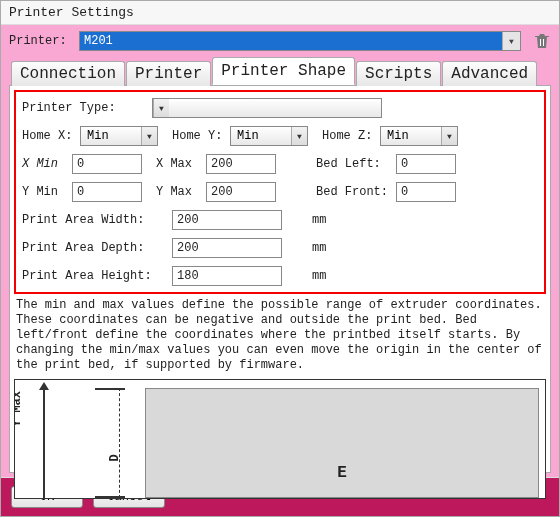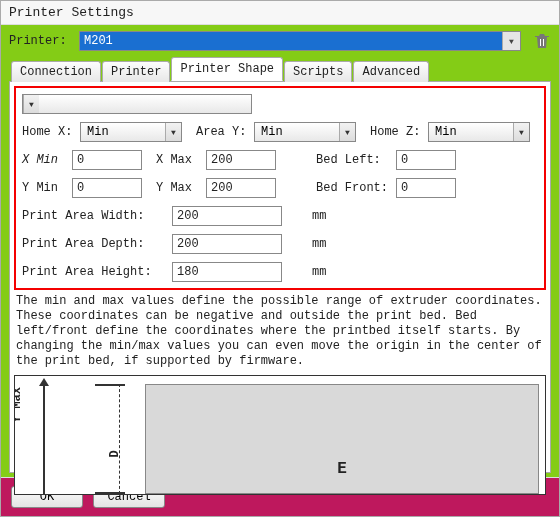--- a/index.html
+++ b/index.html
@@ -22,21 +22,21 @@
   }
   .titlebar {
     background: #f7f7f7;
     border-bottom: 1px solid #ddd;
     padding: 4px 8px;
     font-size: 13px;
     color: #222;
   }
   .content {
     flex: 1;
-    background: #84cc16;
+    background: #f9a8d4;
     padding: 6px 8px 4px 8px;
     display: flex;
     flex-direction: column;
     min-height: 0;
   }
   .row-printer {
     display: flex;
     align-items: center;
     margin-bottom: 6px;
   }
@@ -83,21 +83,21 @@
     z-index: 2;
   }
   .tab {
     border: 1px solid #aaa;
     border-bottom: none;
     background: linear-gradient(#fdfdfd,#e7e7e7);
     padding: 3px 8px;
     margin-right: 1px;
     border-radius: 3px 3px 0 0;
     color: #222;
-    font-size: 12px;
+    font-size: 16px;
     position: relative;
     top: 1px;
     cursor: pointer;
   }
   .tab.active {
     background: #fff;
     border-bottom: 1px solid #fff;
     padding-top: 4px;
     padding-bottom: 4px;
     top: 0;
@@ -119,21 +119,21 @@
   .frow:last-child { margin-bottom: 2px; }
   .label { color: #222; }
   .select {
     display: inline-flex;
     background: linear-gradient(#fff,#e8e8e8);
     border: 1px solid #888;
     height: 20px;
     align-items: stretch;
   }
   .select.big { width: 230px; }
-  .select.small { width: 102px; }
+  .select.small { width: 78px; }
   .select .stxt { flex: 1; padding: 2px 6px; }
   .select .sarr {
     width: 16px;
     background: linear-gradient(#f2f2f2,#dcdcdc);
     border-left: 1px solid #aaa;
     display: flex;
     align-items: center;
     justify-content: center;
     font-size: 8px;
     color: #333;
@@ -260,32 +260,33 @@
       <div class="tab active">Printer Shape</div>
       <div class="tab">Scripts</div>
       <div class="tab">Advanced</div>
     </div>
 
     <div class="tabpanel">
 
       <div class="redbox">
 
         <div class="frow">
+          <span class="label" style="width:130px;">Printer Type:</span>
           <div class="select big">
             <span class="sarr">▼</span>
           </div>
         </div>
 
         <div class="frow">
           <span class="label" style="width:58px;">Home X:</span>
           <div class="select small">
             <span class="stxt">Min</span>
             <span class="sarr">▼</span>
           </div>
-          <span class="label" style="width:58px;margin-left:14px;">Area Y:</span>
+          <span class="label" style="width:58px;margin-left:14px;">Home Y:</span>
           <div class="select small">
             <span class="stxt">Min</span>
             <span class="sarr">▼</span>
           </div>
           <span class="label" style="width:58px;margin-left:14px;">Home Z:</span>
           <div class="select small">
             <span class="stxt">Min</span>
             <span class="sarr">▼</span>
           </div>
         </div>

